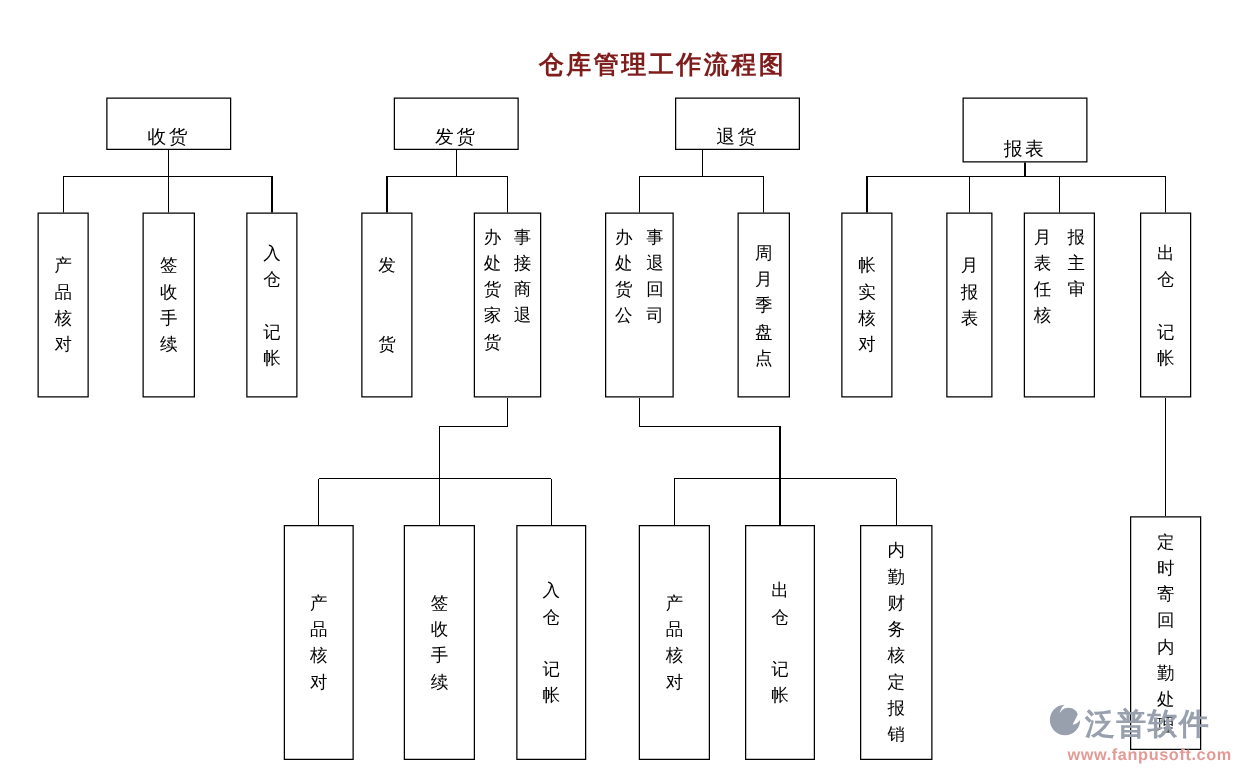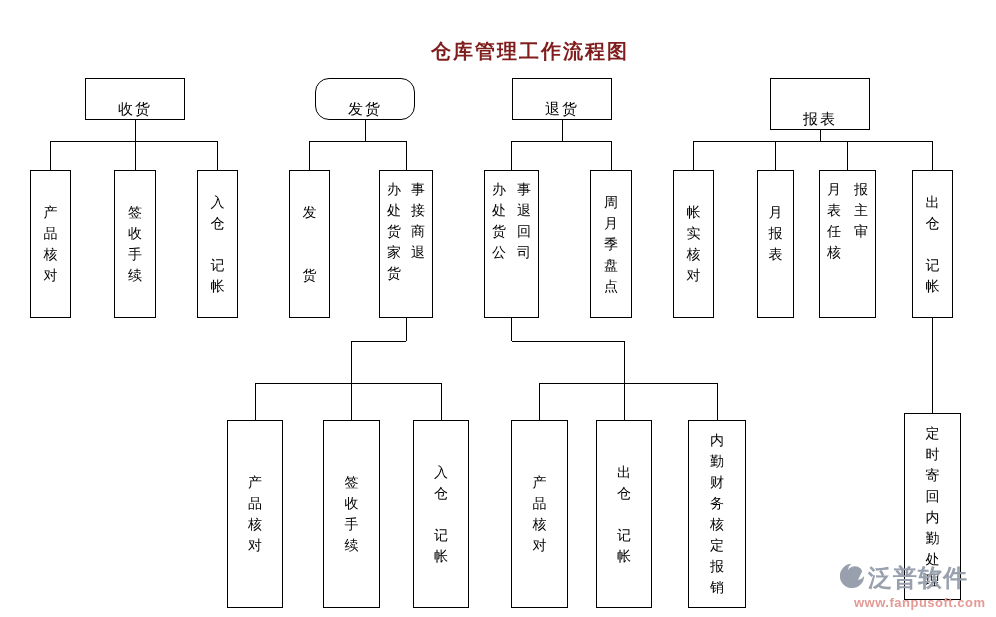--- a/index.html
+++ b/index.html
@@ -66,24 +66,24 @@
       <line x1="932.5" y1="318" x2="932.5" y2="400" stroke="#000000" stroke-width="1"></line>
       <line x1="932.5" y1="400" x2="932.5" y2="413" stroke="#000000" stroke-width="1"></line>
     </svg>
 
   <div class="title" style="color: #7f1d1d; margin-left: 44px;">仓库管理工作流程图</div>
 
   <div id="stage">
       <div class="node h-node" style="left: 85px; top: 78px; width: 100px; height: 42px; border-color: rgb(0, 0, 0);">
         <span>收货</span>
       </div>
-      <div class="node h-node" style="left: 315px; top: 78px; width: 100px; height: 42px; border-color: rgb(0, 0, 0); border-radius: 14px;">
+      <div class="node h-node" style="left: 315px; top: 78px; width: 100px; height: 42px; border-color: rgb(0, 0, 0);">
         <span>发货</span>
       </div>
-      <div class="node h-node" style="left: 512px; top: 78px; width: 100px; height: 42px; border-color: rgb(0, 0, 0);">
+      <div class="node h-node" style="left: 540px; top: 78px; width: 100px; height: 42px; border-color: rgb(0, 0, 0);">
         <span>退货</span>
       </div>
       <div class="node h-node" style="left: 770px; top: 78px; width: 100px; height: 52px; border-color: rgb(0, 0, 0);">
         <span>报表</span>
       </div>
       <div class="node v-node" style="left: 30px; top: 170px; width: 41px; height: 148px; border-color: rgb(0, 0, 0);">
         <div class="row">产</div>
         <div class="row">品</div>
         <div class="row">核</div>
         <div class="row">对</div>

